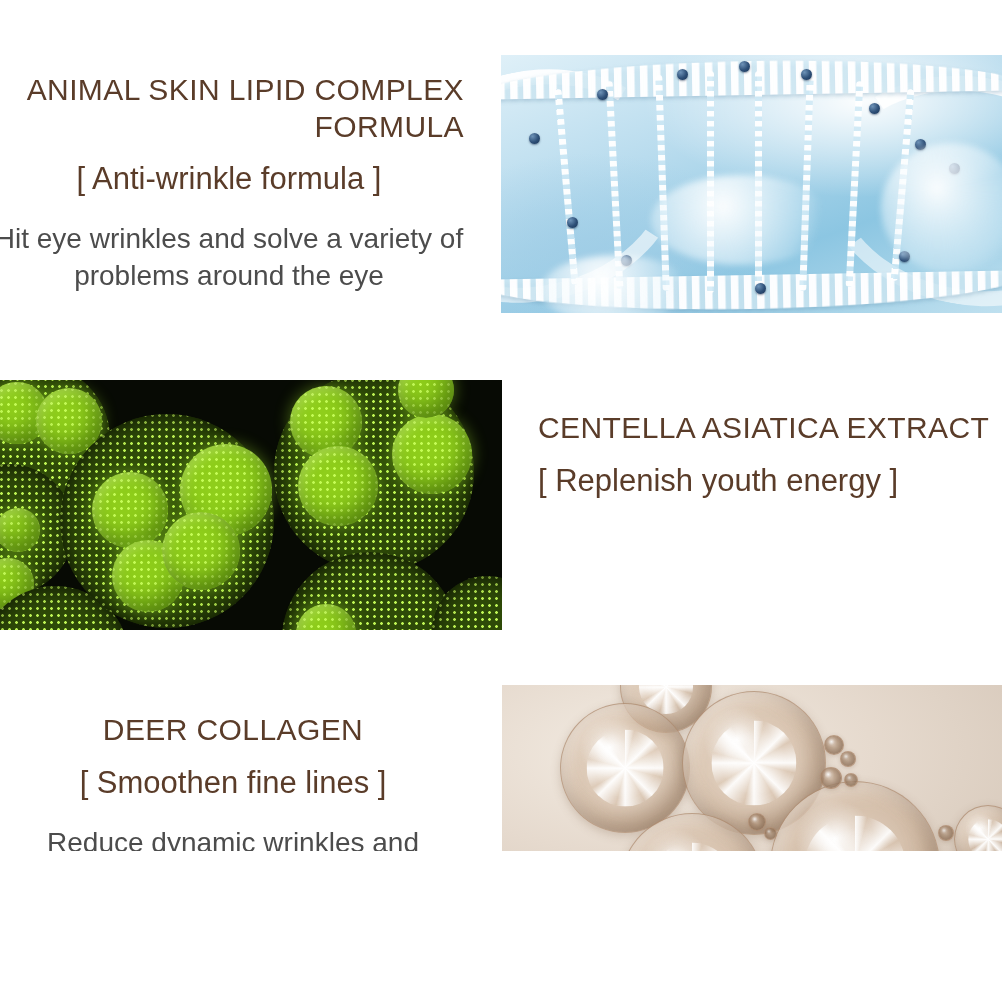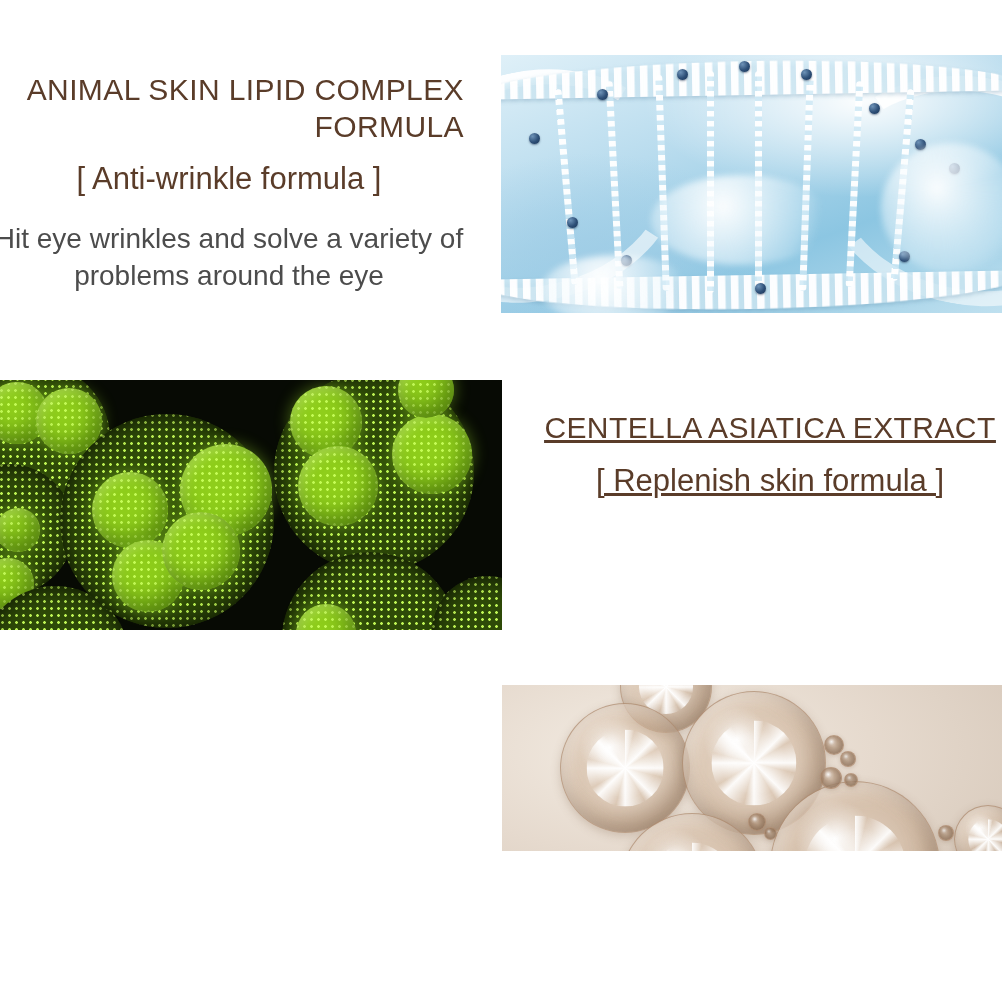--- a/index.html
+++ b/index.html
@@ -47,21 +47,21 @@
   .body-text {
     color: #4c4c4c;
     font-size: 28px;
     line-height: 1.32;
     font-weight: 400;
     margin: 22px 0 0 0;
   }
 
   .align-center { text-align: center; }
   .align-right  { text-align: right; }
-  .align-left   { text-align: center; text-decoration: underline; }
+  .align-left   { text-align: left; }
 
   
   #block-lipid {
     left: -6px;
     top: 72px;
     width: 470px;
   }
   
   #block-centella {
     left: 538px;
@@ -311,23 +311,28 @@
     <div class="algae-cell bright" style="left:392px;  top:34px;  width:80px;  height:80px;"></div>
     <div class="algae-cell bright" style="left:398px;  top:-18px; width:56px;  height:56px;"></div>
 
     <div class="algae-cell dim" style="left:282px;  top:172px; width:176px; height:176px;"></div>
     <div class="algae-cell bright" style="left:296px;  top:224px; width:60px;  height:60px;"></div>
     <div class="algae-cell dim" style="left:432px;  top:196px; width:110px; height:110px;"></div>
   </div>
 
   <div class="text-block align-left" id="block-centella">
     <p class="heading align-left">CENTELLA ASIATICA EXTRACT</p>
-    <p class="subheading align-left">[ Replenish skin formula ]</p>
-  </div>
-
+    <p class="subheading align-left">[ Replenish youth energy ]</p>
+  </div>
+
+  <div class="text-block align-center" id="block-collagen">
+    <p class="heading align-center">DEER COLLAGEN</p>
+    <p class="subheading align-center">[ Smoothen fine lines ]</p>
+    <p class="body-text align-center">Reduce dynamic wrinkles and expression lines, to keep eye skin smooth and delicate</p>
+  </div>
 
   <div class="panel" id="panel-bubbles">
     <div class="bubble" style="left:118px; top:-44px; width:90px; height:90px;">
         <span class="spark"></span>
       </div>
     <div class="bubble" style="left:58px;  top:18px;  width:128px; height:128px;">
         <span class="spark"></span>
       </div>
     <div class="bubble" style="left:180px; top:6px;   width:142px; height:142px;">
         <span class="spark"></span>

